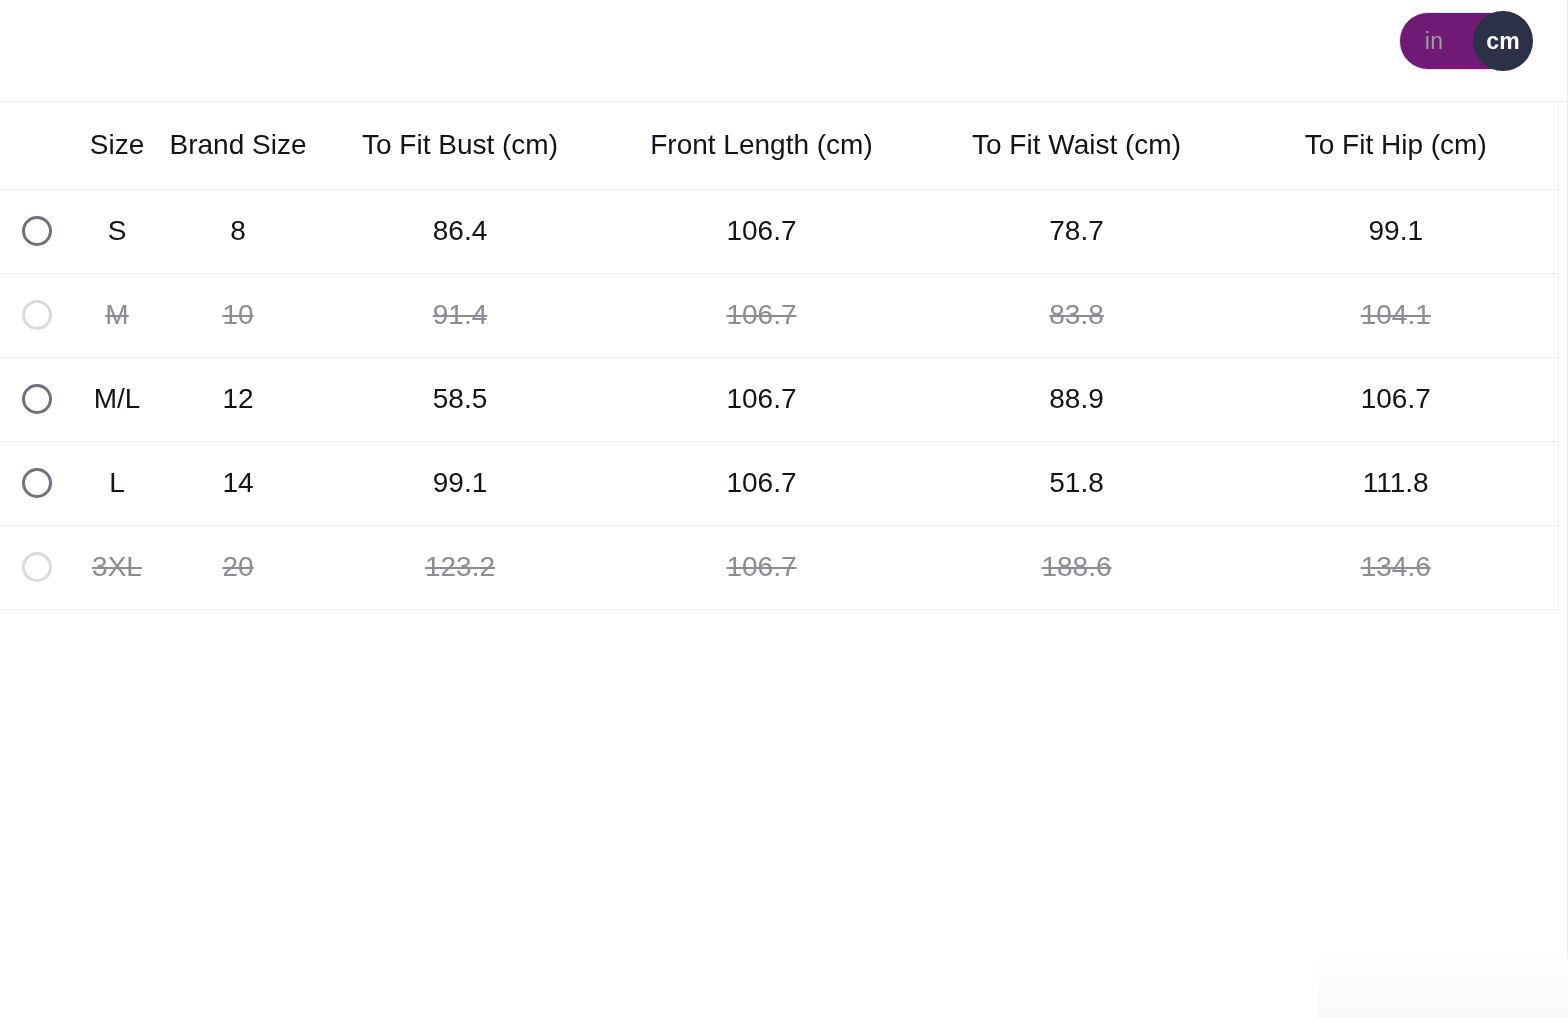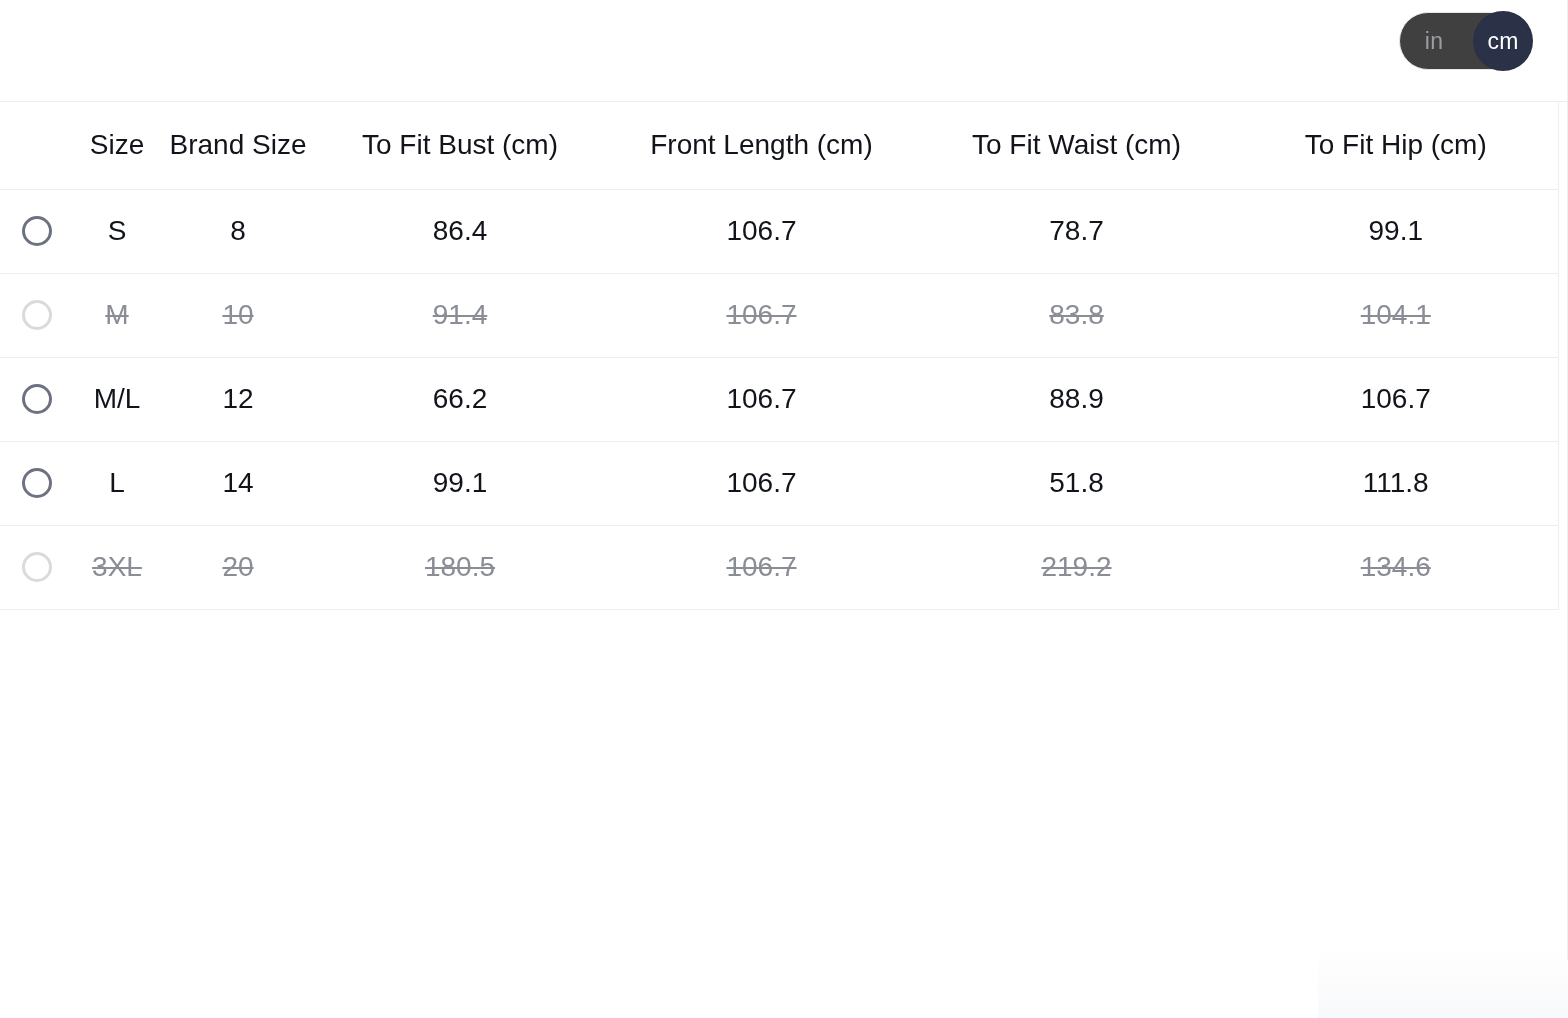--- a/index.html
+++ b/index.html
@@ -32,21 +32,21 @@
     background: #ffffff;
   }
   .unit-toggle {
     position: absolute;
     top: 12px;
     right: 36px;
     width: 133px;
     height: 58px;
     border: 1px solid #e6e7eb;
     border-radius: 999px;
-    background: #404040;
+    background: #701a75;
     display: flex;
     align-items: center;
     justify-content: space-between;
     padding: 0;
     cursor: pointer;
   }
   .unit-opt {
     width: 58px;
     height: 58px;
     border-radius: 50%;
@@ -60,21 +60,21 @@
   }
   .unit-opt.inactive {
     color: #9b9da5;
     font-weight: 400;
     margin-left: 9px;
     width: 50px;
   }
   .unit-opt.active {
     background: #2b3147;
     color: #ffffff;
-    font-weight: 400;
+    font-weight: 700;
     margin-right: -1px;
     box-shadow: 0 0 0 1px #2b3147;
   }
 
   
   .table-wrap {
     position: absolute;
     top: 101px;
     left: 0;
     width: 1568px;
@@ -219,21 +219,21 @@
             <td>106.7</td>
             <td>83.8</td>
             <td>104.1</td>
           </tr>
           <tr>
             <td class="radio-cell">
               <span class="radio"></span>
             </td>
             <td>M/L</td>
             <td>12</td>
-            <td>66.2</td>
+            <td>58.5</td>
             <td>106.7</td>
             <td>88.9</td>
             <td>106.7</td>
           </tr>
           <tr>
             <td class="radio-cell">
               <span class="radio"></span>
             </td>
             <td>L</td>
             <td>14</td>
@@ -241,23 +241,23 @@
             <td>106.7</td>
             <td>51.8</td>
             <td>111.8</td>
           </tr>
           <tr class="disabled">
             <td class="radio-cell">
               <span class="radio"></span>
             </td>
             <td>3XL</td>
             <td>20</td>
-            <td>180.5</td>
-            <td>106.7</td>
-            <td>219.2</td>
+            <td>123.2</td>
+            <td>106.7</td>
+            <td>188.6</td>
             <td>134.6</td>
           </tr>
         </tbody>
     </table>
   </div>
 
   <div class="right-edge"></div>
   <div class="bottom-hint"></div>
 
 </div>

